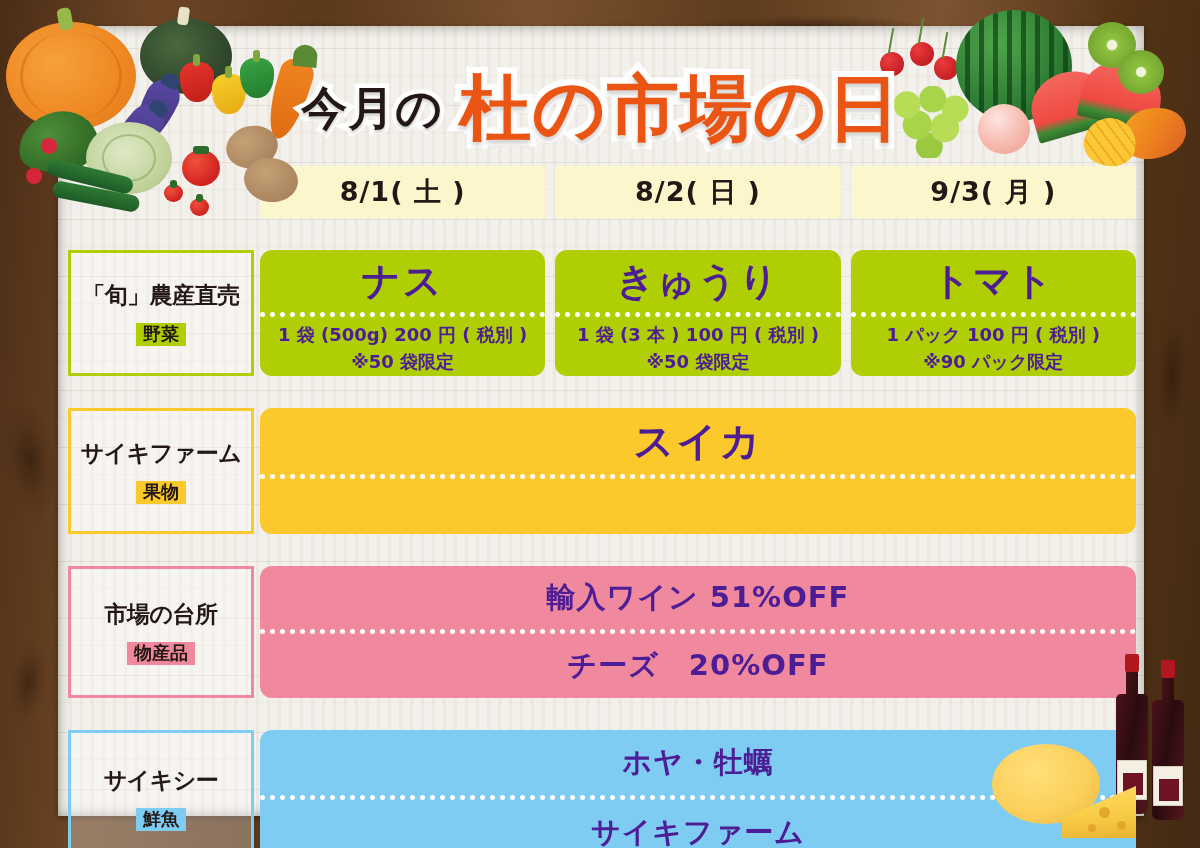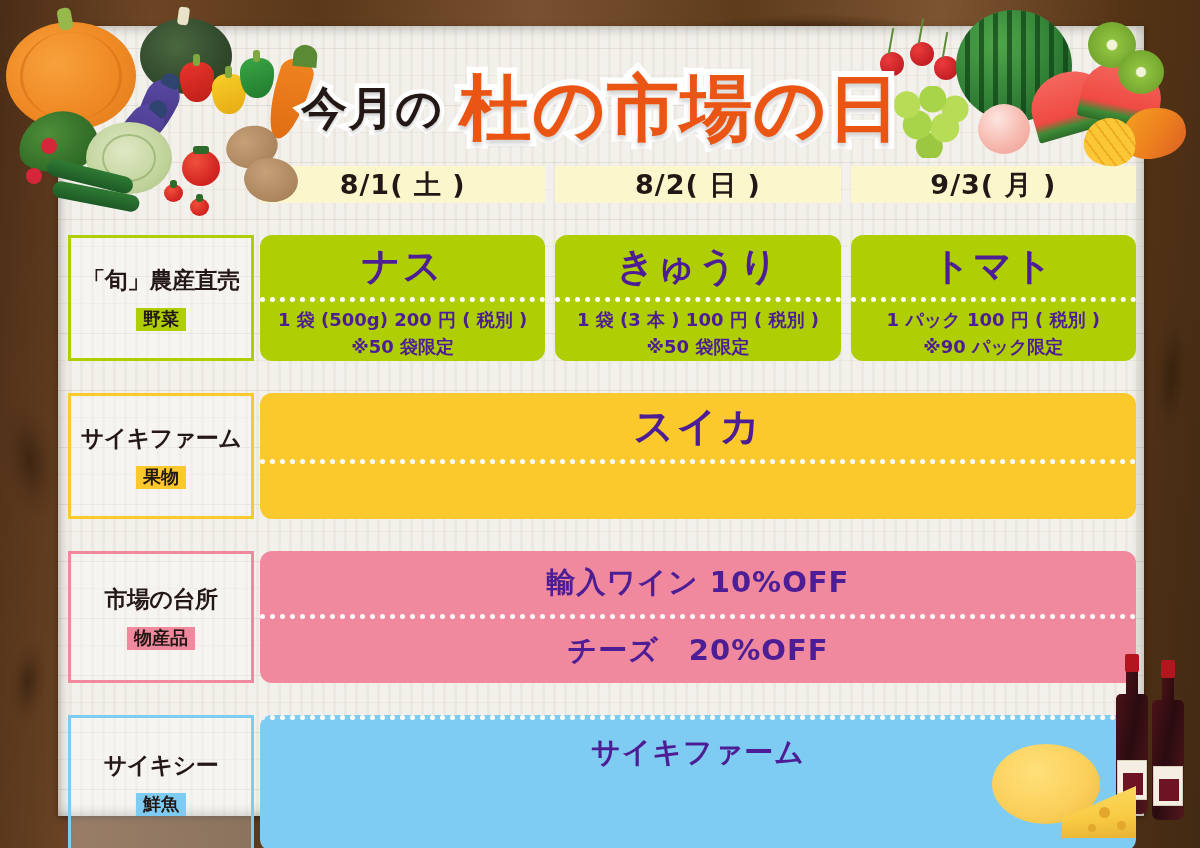--- a/index.html
+++ b/index.html
@@ -91,21 +91,21 @@
     text-shadow: 0 4px 4px rgba(0,0,0,0.18);
   }
 
   
   #table {
     position: absolute;
     left: 68px; top: 166px;
     width: 1068px;
     z-index: 20;
   }
-  .head-row { display: flex; height: 37px; margin-bottom: 8px; }
+  .head-row { display: flex; height: 52px; margin-bottom: 8px; }
   .head-spacer { width: 186px; flex: 0 0 186px; }
   .head-gap { width: 6px; flex: 0 0 6px; }
   .date-cell {
     flex: 1 1 0;
     background: #fcf6cd;
     display: flex; align-items: center; justify-content: center;
     font-size: 27px; font-weight: 700; color: #231815;
     letter-spacing: 1px;
   }
   .date-cell + .date-cell { margin-left: 10px; }
@@ -479,34 +479,35 @@
       </div>
     </div>
 
     <div class="body-row" id="row-goods">
       <div class="row-label" style="border-color:#f0899d">
         <span class="rl-title">市場の台所</span>
         <span class="rl-sub" style="background:#f0899d">物産品</span>
       </div>
       <div class="row-cells">
         <div class="promo" style="background:#f0899d">
-          <div class="p-sub">輸入ワイン  10%OFF</div>
+          <div class="p-sub">輸入ワイン  51%OFF</div>
           <div class="dotline"></div>
           <div class="p-sub">チーズ　20%OFF</div>
         </div>
       </div>
     </div>
 
     <div class="body-row" id="row-fish">
       <div class="row-label" style="border-color:#7fccf2">
         <span class="rl-title">サイキシー</span>
         <span class="rl-sub" style="background:#7fccf2">鮮魚</span>
       </div>
       <div class="row-cells">
         <div class="promo" style="background:#7fccf2">
+          <div class="p-sub">ホヤ・牡蠣</div>
           <div class="dotline"></div>
           <div class="p-sub">サイキファーム</div>
         </div>
       </div>
     </div>
 
   </div>
 
   <div class="deco veg-cluster">
     <div class="chip pumpkin"></div>

